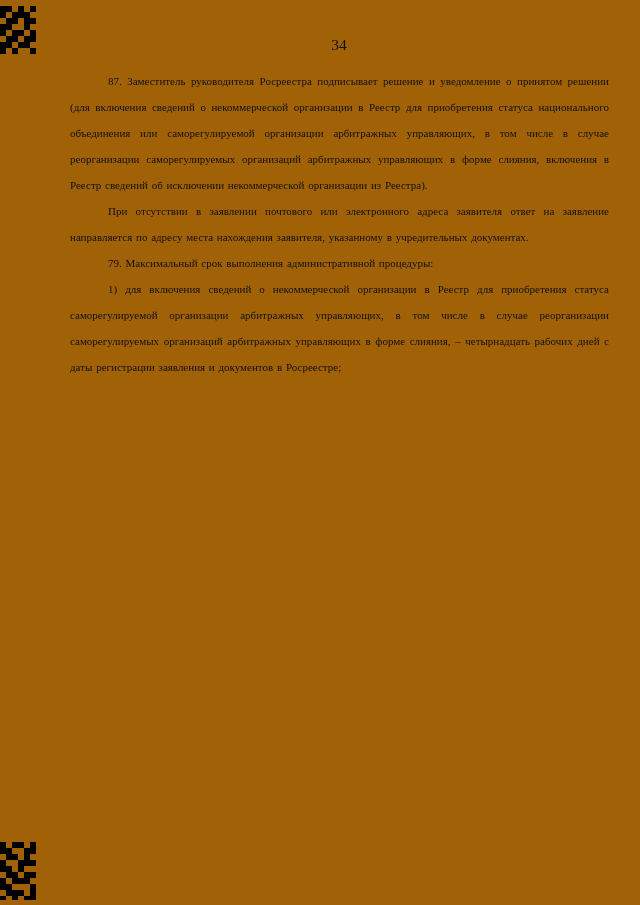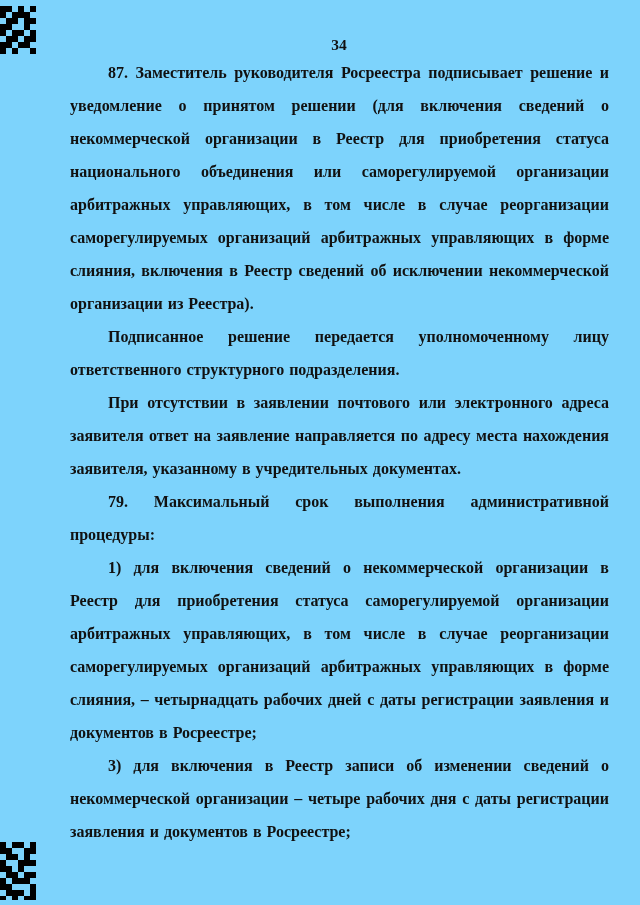--- a/index.html
+++ b/index.html
@@ -8,38 +8,37 @@
     height: 905px;
     background: #ffffff;
     font-family: "Liberation Serif", "DejaVu Serif", serif;
     color: #111111;
     position: relative;
     overflow: hidden;
   }
   .page {
     position: absolute;
     inset: 0;
-    background: #7dd3fc;
-    font-weight: bold;
+    background: #a16207;
   }
   .page-number {
     position: absolute;
     top: 36px;
     left: 70px;
     right: 32px;
     text-align: center;
     font-size: 15.5px;
   }
   .content {
     position: absolute;
-    top: 56px;
+    top: 68px;
     left: 70px;
     right: 31px;
-    font-size: 16px;
-    line-height: 33px;
+    font-size: 11px;
+    line-height: 26px;
     text-align: justify;
   }
   .content p {
     margin: 0;
     text-indent: 38px;
     word-spacing: 1px;
   }
   .qr-fragment {
     position: absolute;
     left: 0;
@@ -85,25 +84,23 @@
         <rect x="0" y="42" width="6" height="6" fill="#000"></rect>
         <rect x="12" y="42" width="6" height="6" fill="#000"></rect>
         <rect x="30" y="42" width="6" height="6" fill="#000"></rect>
       </svg>
   </div>
 
   <div class="page-number">34</div>
 
   <div class="content">
     <p>87. Заместитель руководителя Росреестра подписывает решение и уведомление о принятом решении (для включения сведений о некоммерческой организации в Реестр для приобретения статуса национального объединения или саморегулируемой организации арбитражных управляющих, в том числе в случае реорганизации саморегулируемых организаций арбитражных управляющих в форме слияния, включения в Реестр сведений об исключении некоммерческой организации из Реестра).</p>
-    <p>Подписанное решение передается уполномоченному лицу ответственного структурного подразделения.</p>
     <p>При отсутствии в заявлении почтового или электронного адреса заявителя ответ на заявление направляется по адресу места нахождения заявителя, указанному в учредительных документах.</p>
     <p>79. Максимальный срок выполнения административной процедуры:</p>
     <p>1) для включения сведений о некоммерческой организации в Реестр для приобретения статуса саморегулируемой организации арбитражных управляющих, в том числе в случае реорганизации саморегулируемых организаций арбитражных управляющих в форме слияния, – четырнадцать рабочих дней с даты регистрации заявления и документов в Росреестре;</p>
-    <p>3) для включения в Реестр записи об изменении сведений о некоммерческой организации – четыре рабочих дня с даты регистрации заявления и документов в Росреестре;</p>
   </div>
 
   <div class="qr-fragment qr-bottom">
     <svg id="qr-bottom-svg" width="38" height="58" viewBox="0 0 38 58" shape-rendering="crispEdges" aria-hidden="true">
         <rect x="0" y="0" width="6" height="6" fill="#000"></rect>
         <rect x="12" y="0" width="6" height="6" fill="#000"></rect>
         <rect x="18" y="0" width="6" height="6" fill="#000"></rect>
         <rect x="30" y="0" width="6" height="6" fill="#000"></rect>
         <rect x="0" y="6" width="6" height="6" fill="#000"></rect>
         <rect x="6" y="6" width="6" height="6" fill="#000"></rect>

